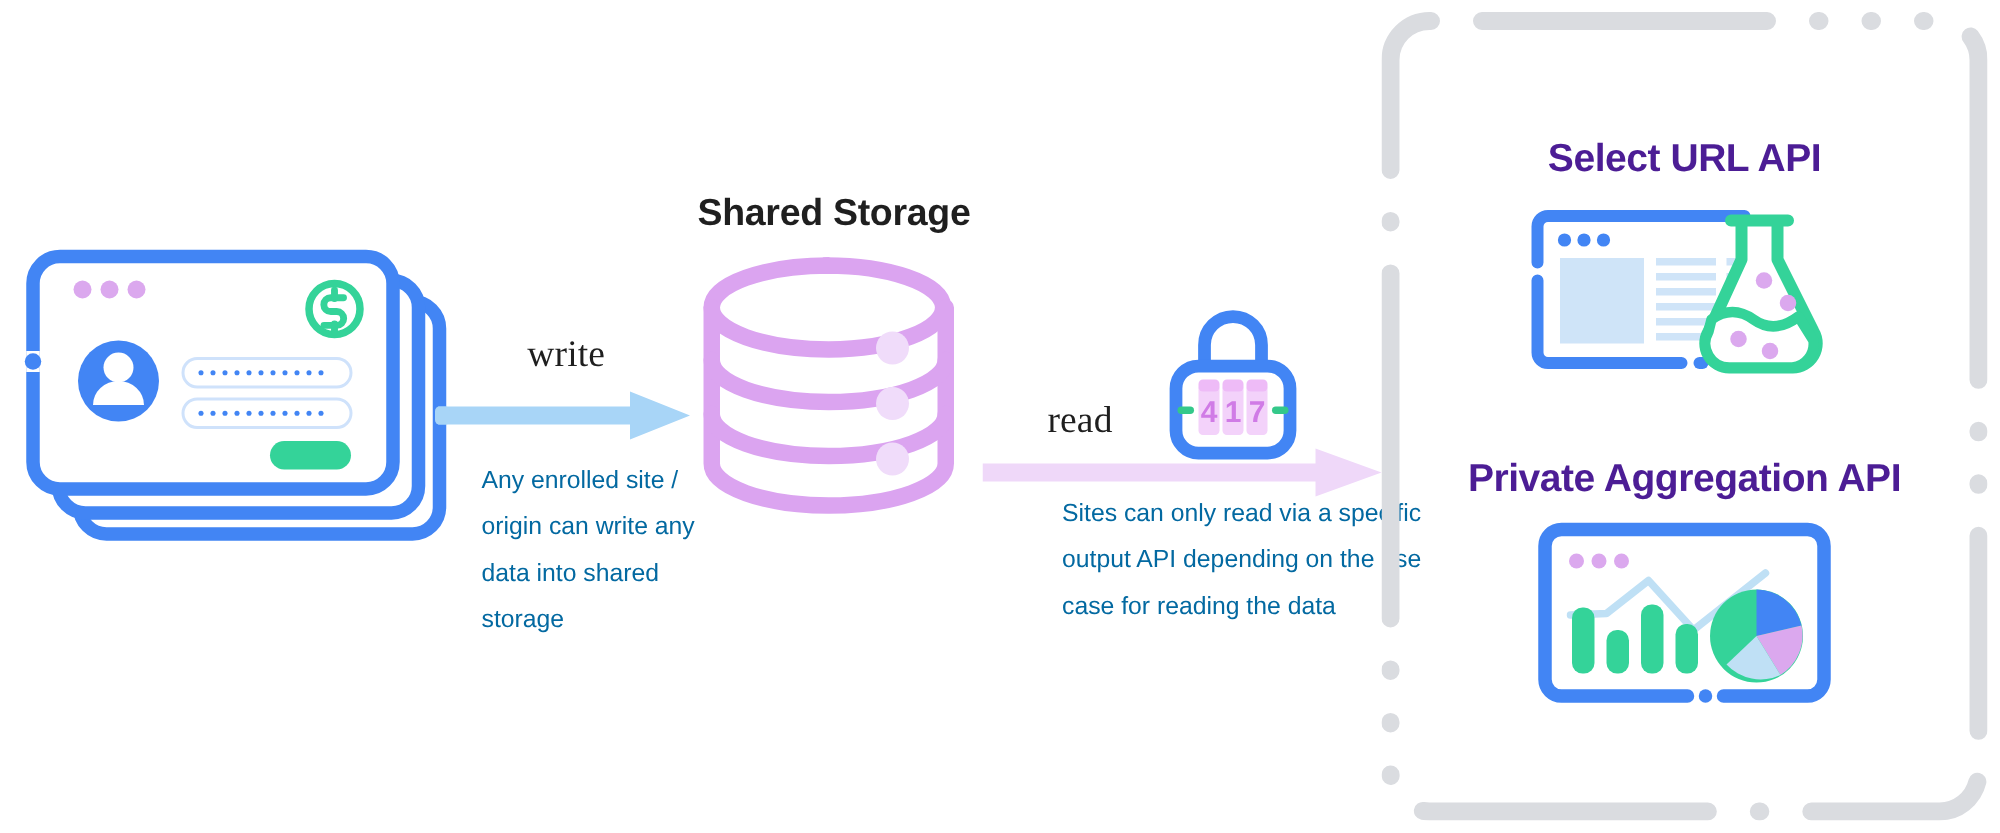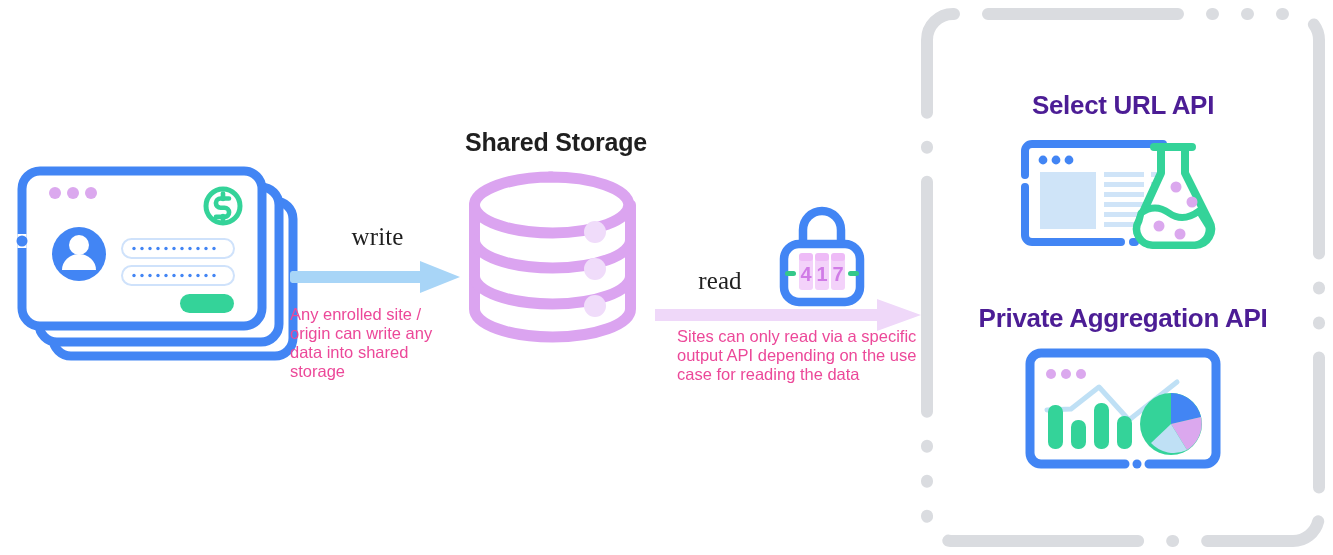--- a/index.html
+++ b/index.html
@@ -32,23 +32,24 @@
     font-size: 25px;
     font-weight: 400;
     color: #1f1f1f;
     text-align: center;
     letter-spacing: 0.1px;
     line-height: 30px;
     font-family: Liberation Serif, serif;
   }
   .arrow-caption {
     font-size: 16.5px;
-    line-height: 19px;
-    color: #ec4899;
+    line-height: 31px;
+    color: #0369a1;
     margin-top: 9px;
+    margin-left: 31px;
   }
   #write-arrow-svg { display: block; margin-top: 6px; }
 
   
   #storage-title {
     left: 456px; top: 128px; width: 200px;
     text-align: center;
     font-size: 25px;
     font-weight: 700;
     color: #1f1f1f;

